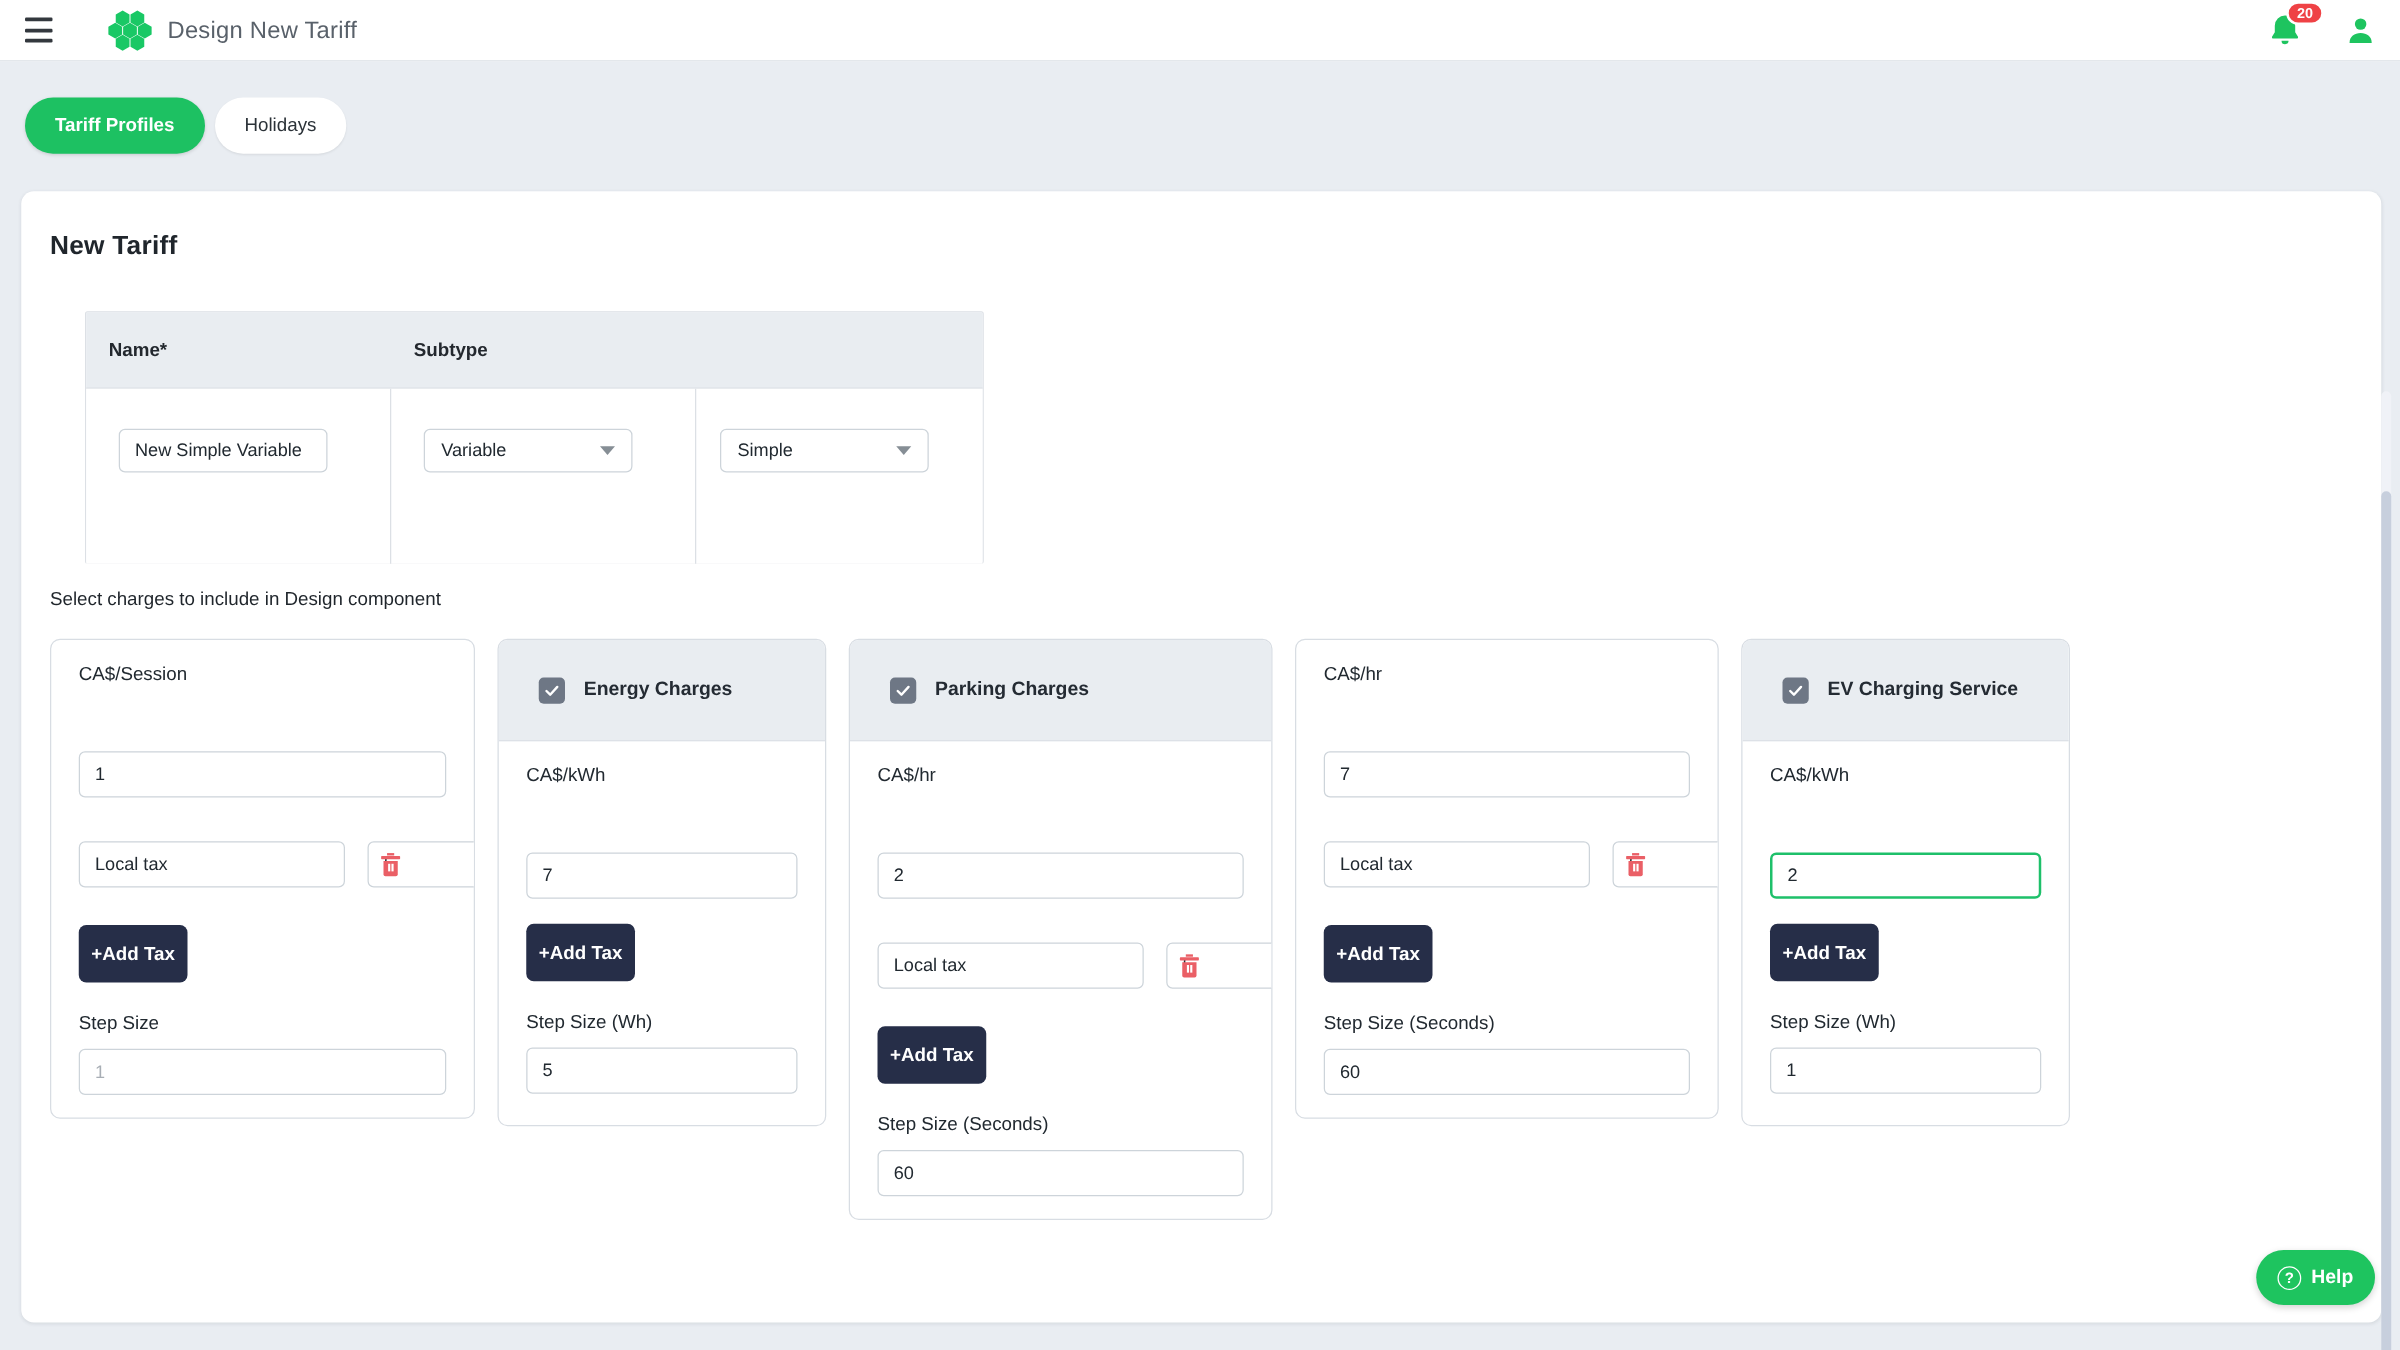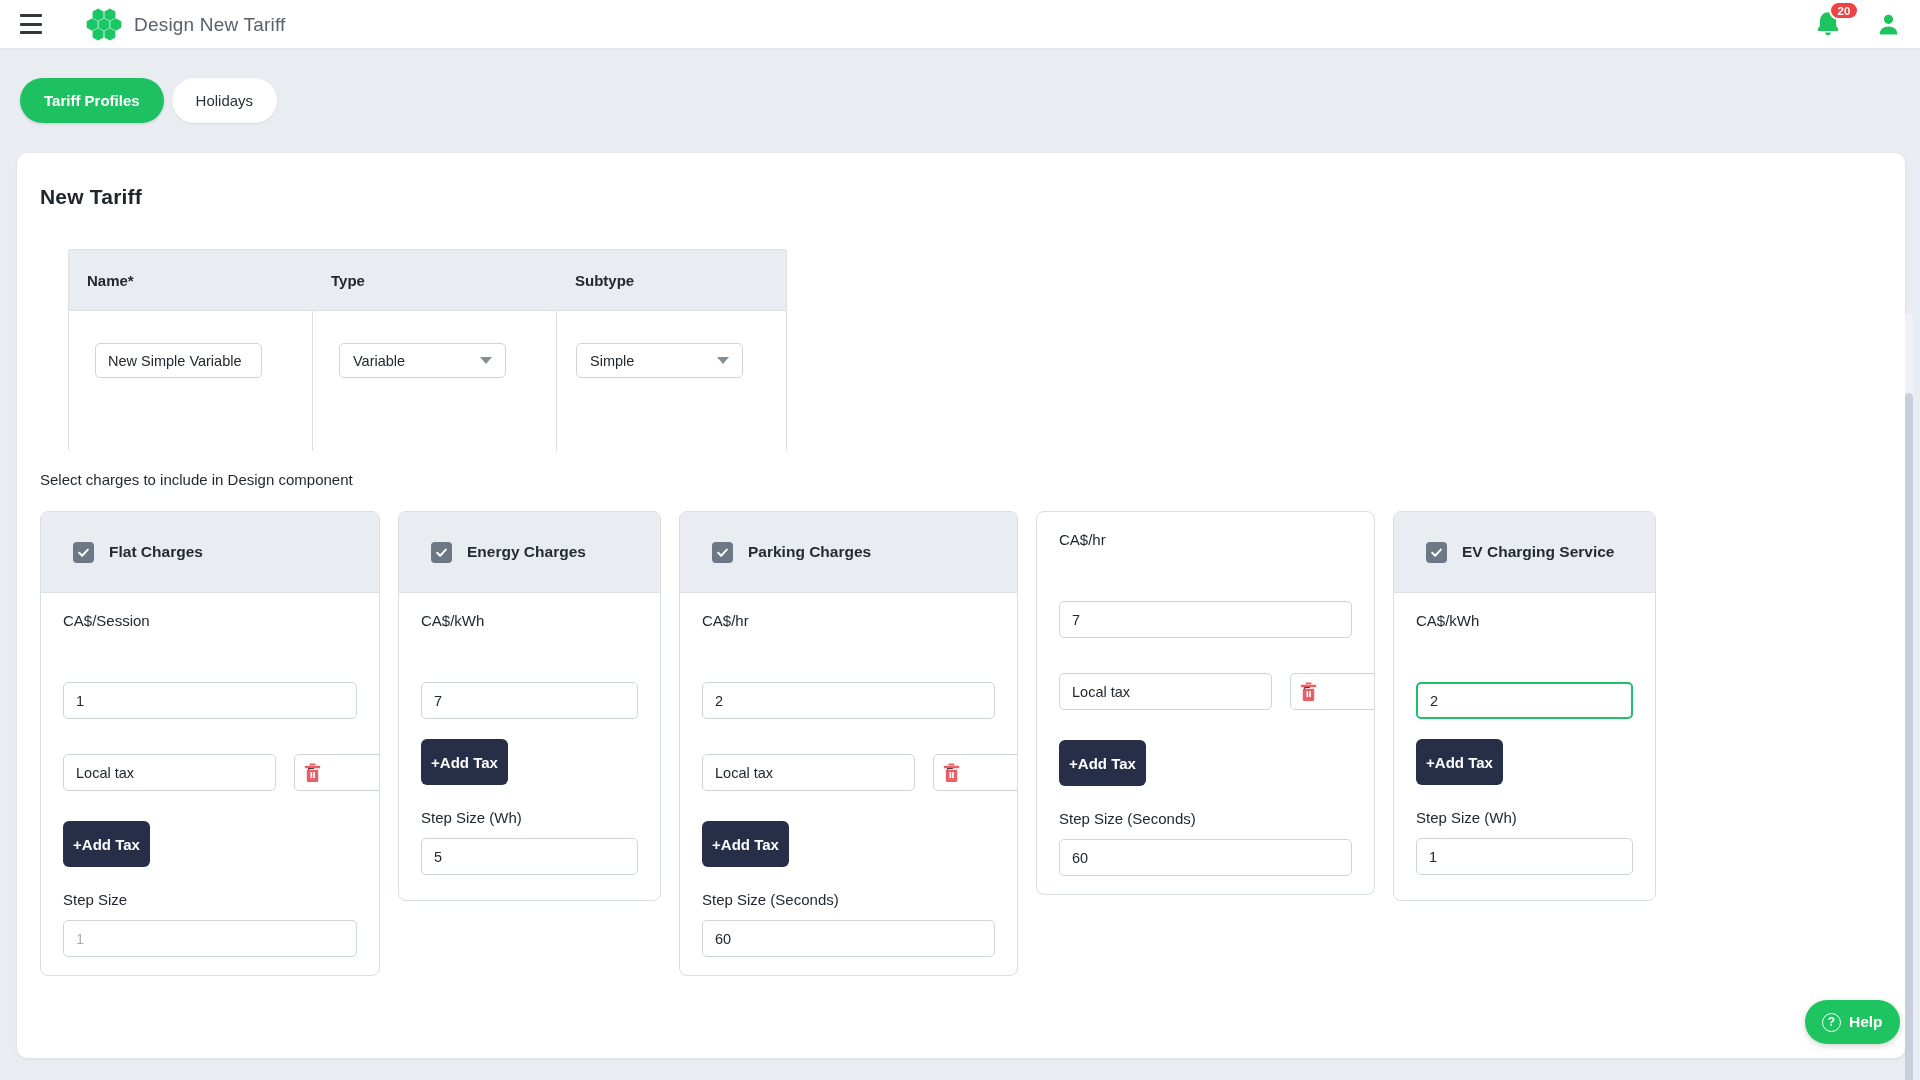--- a/index.html
+++ b/index.html
@@ -178,21 +178,20 @@
   <button class="tab active">Tariff Profiles</button>
   <button class="tab inactive">Holidays</button>
 </nav>
 
 <main class="main-card">
   <h1 class="page-heading">New Tariff</h1>
 
   <section class="tariff-table">
     <div class="tt-header">
       <div class="tt-cell">Name*</div>
-      <div class="tt-cell">Type</div>
       <div class="tt-cell">Subtype</div>
     </div>
     <div class="tt-body">
       <div class="tt-cell">
         <input class="fld tt-input" value="New Simple Variable" style="">
       </div>
       <div class="tt-cell">
         <div class="select-box">
           <span>Variable</span>
           <span class="caret"></span>
@@ -204,28 +203,20 @@
           <span class="caret"></span>
         </div>
       </div>
     </div>
   </section>
 
   <div class="select-charges-label">Select charges to include in Design component</div>
 
   <section class="charges-row">
       <div class="charge-card">
-        <div class="charge-header">
-          <span class="checkbox" role="checkbox" aria-checked="true">
-            <svg width="13" height="13" viewBox="0 0 24 24">
-              <path d="M4 12.5l5.5 5.5L20 6.5" stroke="#ffffff" stroke-width="3.5" fill="none" stroke-linecap="round" stroke-linejoin="round"></path>
-            </svg>
-          </span>
-          <span class="charge-title">Flat Charges</span>
-        </div>
         <div class="charge-body">
           <div class="unit-label">CA$/Session</div>
           <input class="fld rate-input" value="1" style="">
           <div class="tax-section">
             <div class="tax-col">
               <input class="fld" value="Local tax" style="">
               <input class="fld" value="5" style="">
             </div>
             <span class="trash-btn">
               <svg width="19" height="21" viewBox="0 0 20 21">

